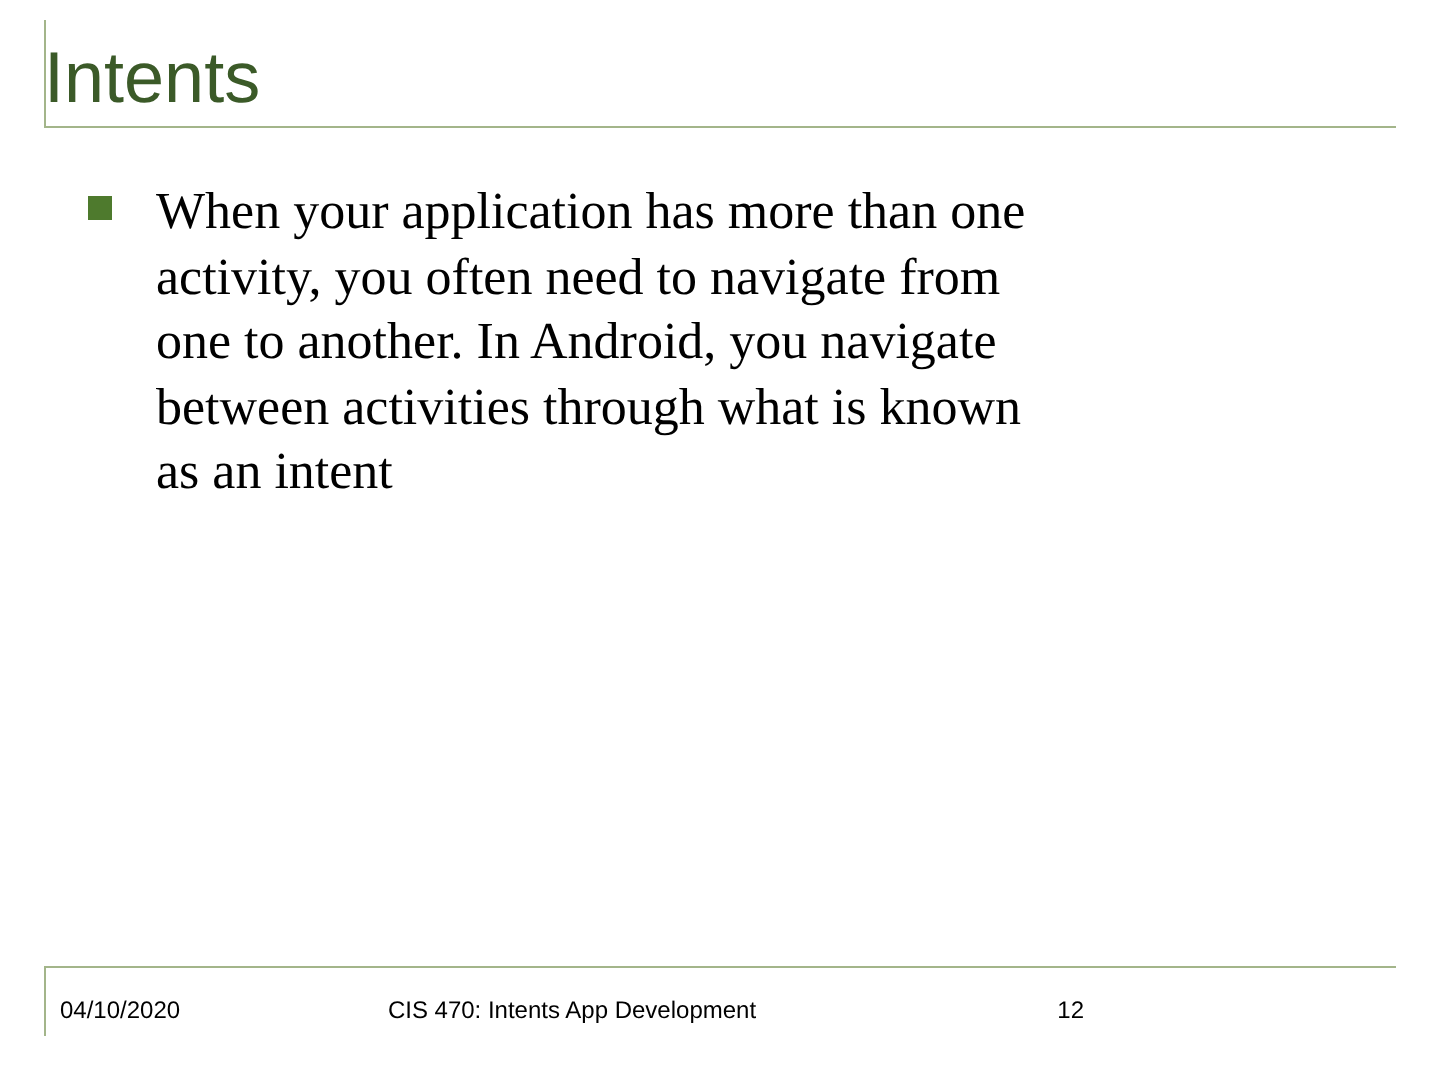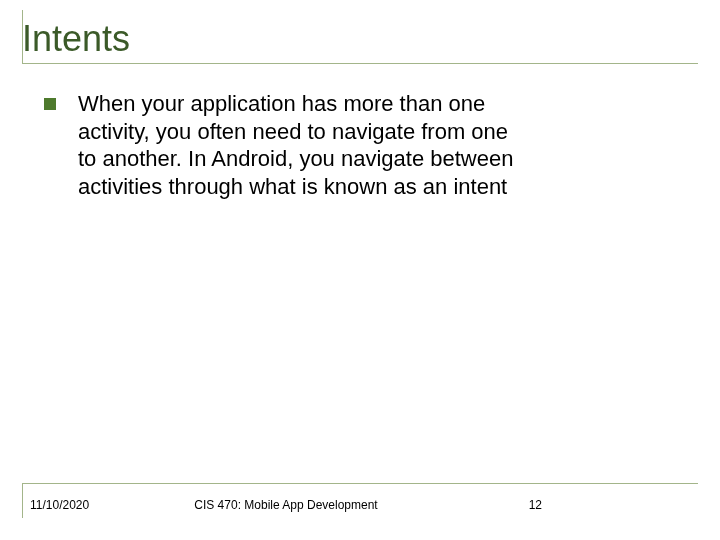--- a/index.html
+++ b/index.html
@@ -64,22 +64,22 @@
     gap: 22px;
   }
   .bullet-marker {
     width: 12px;
     height: 12px;
     background: #4e7a2d;
     margin-top: 8px;
     flex: 0 0 auto;
   }
   .bullet-text {
-    font-family: Liberation Sans, sans-serif;
-    font-size: 22px;
+    font-family: Liberation Serif, serif;
+    font-size: 26px;
     line-height: 1.25;
     color: #000;
     max-width: 560px;
   }
   .footer {
     position: absolute;
     left: 30px;
     right: 30px;
     bottom: 28px;
     display: flex;
@@ -112,18 +112,18 @@
   <div class="body">
     <div class="bullet-row">
       <div class="bullet-marker"></div>
       <div class="bullet-text">When your application has more than one activity, you often need to navigate from one to another. In Android, you navigate between activities through what is known as an intent</div>
     </div>
   </div>
 
   <div class="bottom-rule"></div>
 
   <div class="footer">
-    <span class="footer-left">11/10/2020</span>
-    <span class="footer-center">CIS 470: Mobile App Development</span>
+    <span class="footer-left">04/10/2020</span>
+    <span class="footer-center">CIS 470: Intents App Development</span>
     <span class="footer-right">12</span>
   </div>
 
 </div>
 
 </body></html>

